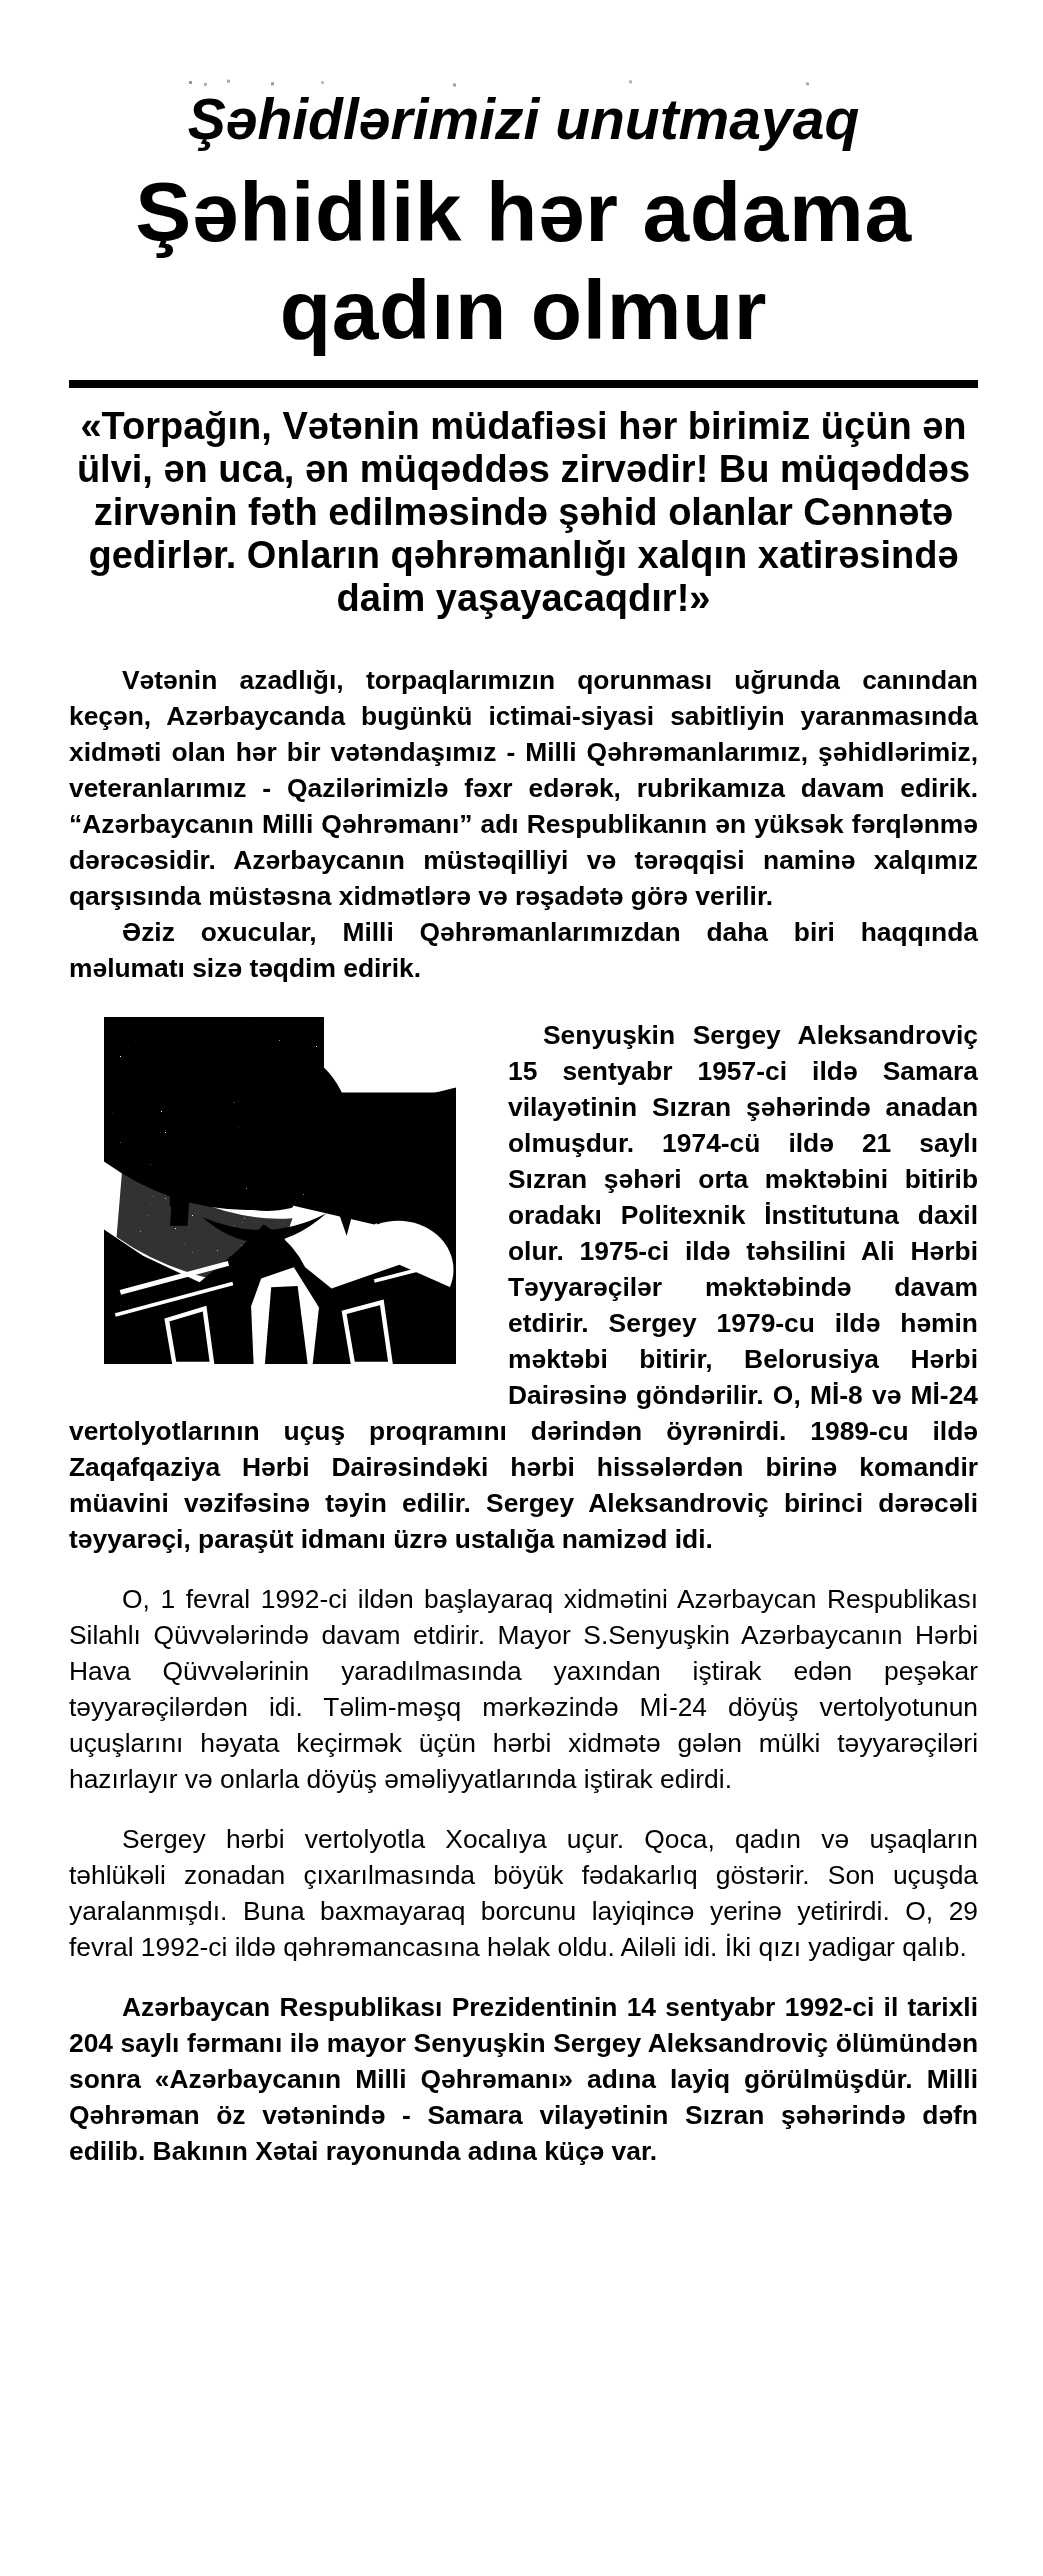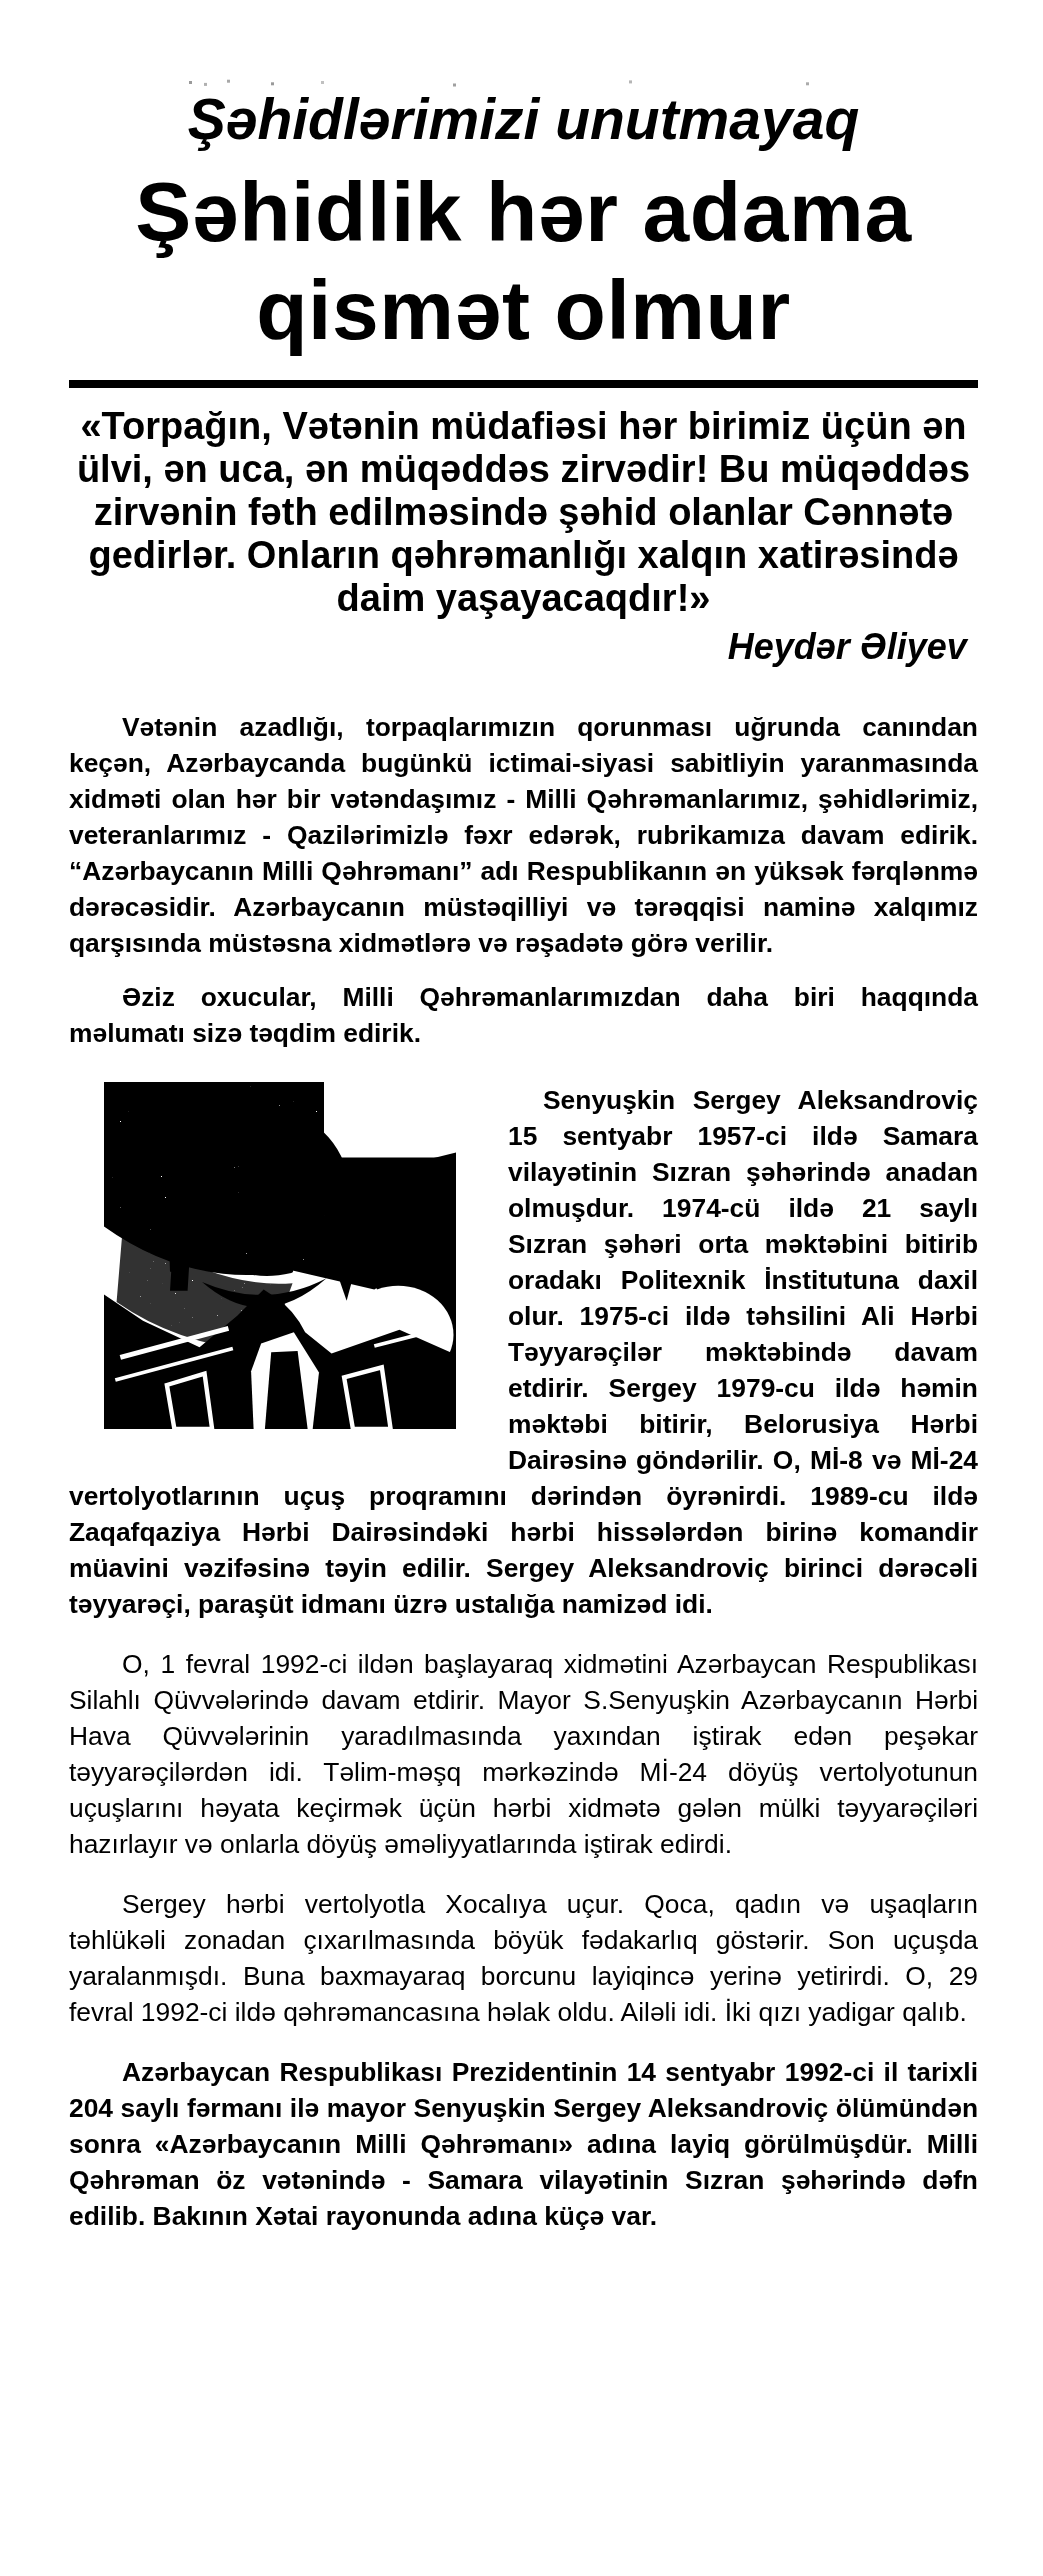--- a/index.html
+++ b/index.html
@@ -25,21 +25,21 @@
   .attribution{
     margin-top:6.3px;text-align:right;font-style:italic;font-weight:700;
     font-size:36px;line-height:1.15;padding-right:11.3px;
   }
   .para{
     font-size:26.4px;line-height:36px;text-align:justify;text-indent:53px;
     margin:0;
   }
   .b{font-weight:700;}
   .p1{margin-top:42px;}
-  .p2{margin-top:18px;}
+  .p2{margin-top:0;}
   .hero{margin-top:31px;}
   .photo{
     float:left;width:352px;height:347px;margin:0 52px 26.4px 35px;
   }
   .photo svg{display:block;width:100%;height:100%;}
   .hero-name{
     font-size:53px;font-weight:700;text-align:center;line-height:1.05;
     margin:0;padding-top:2.5px;
   }
   .bio1{margin-top:28px;text-indent:35px;}
@@ -55,28 +55,27 @@
 
 <div class="page">
   <div class="scan-noise"></div>
 
   <div class="content">
 
     <div class="kicker">Şəhidlərimizi unutmayaq</div>
 
     <h1 class="headline" style="margin-bottom:0;">
       <div>Şəhidlik hər adama</div>
-      <div>qismət olmur</div>
+      <div>qadın olmur</div>
     </h1>
 
     <div class="bar"></div>
 
     <div class="quote">«Torpağın, Vətənin müdafiəsi hər birimiz üçün ən ülvi, ən uca, ən müqəddəs zirvədir! Bu müqəddəs zirvənin fəth edilməsində şəhid olanlar Cənnətə gedirlər. Onların qəhrəmanlığı xalqın xatirəsində daim yaşayacaqdır!»</div>
 
-    <div class="attribution">Heydər Əliyev</div>
 
     <p class="para b p1">Vətənin azadlığı, torpaqlarımızın qorunması uğrunda canından keçən, Azərbaycanda bugünkü ictimai-siyasi sabitliyin yaranmasında xidməti olan hər bir vətəndaşımız - Milli Qəhrəmanlarımız, şəhidlərimiz, veteranlarımız - Qazilərimizlə fəxr edərək, rubrikamıza davam edirik. “Azərbaycanın Milli Qəhrəmanı” adı Respublikanın ən yüksək fərqlənmə dərəcəsidir. Azərbaycanın müstəqilliyi və tərəqqisi naminə xalqımız qarşısında müstəsna xidmətlərə və rəşadətə görə verilir.</p>
     <p class="para b p2">Əziz oxucular, Milli Qəhrəmanlarımızdan daha biri haqqında məlumatı sizə təqdim edirik.</p>
 
     <div class="hero">
 
       <div class="photo">
         <svg viewBox="0 0 560 552" xmlns="http://www.w3.org/2000/svg">
           <defs>
             <filter id="spk" x="-5%" y="-5%" width="110%" height="110%">

